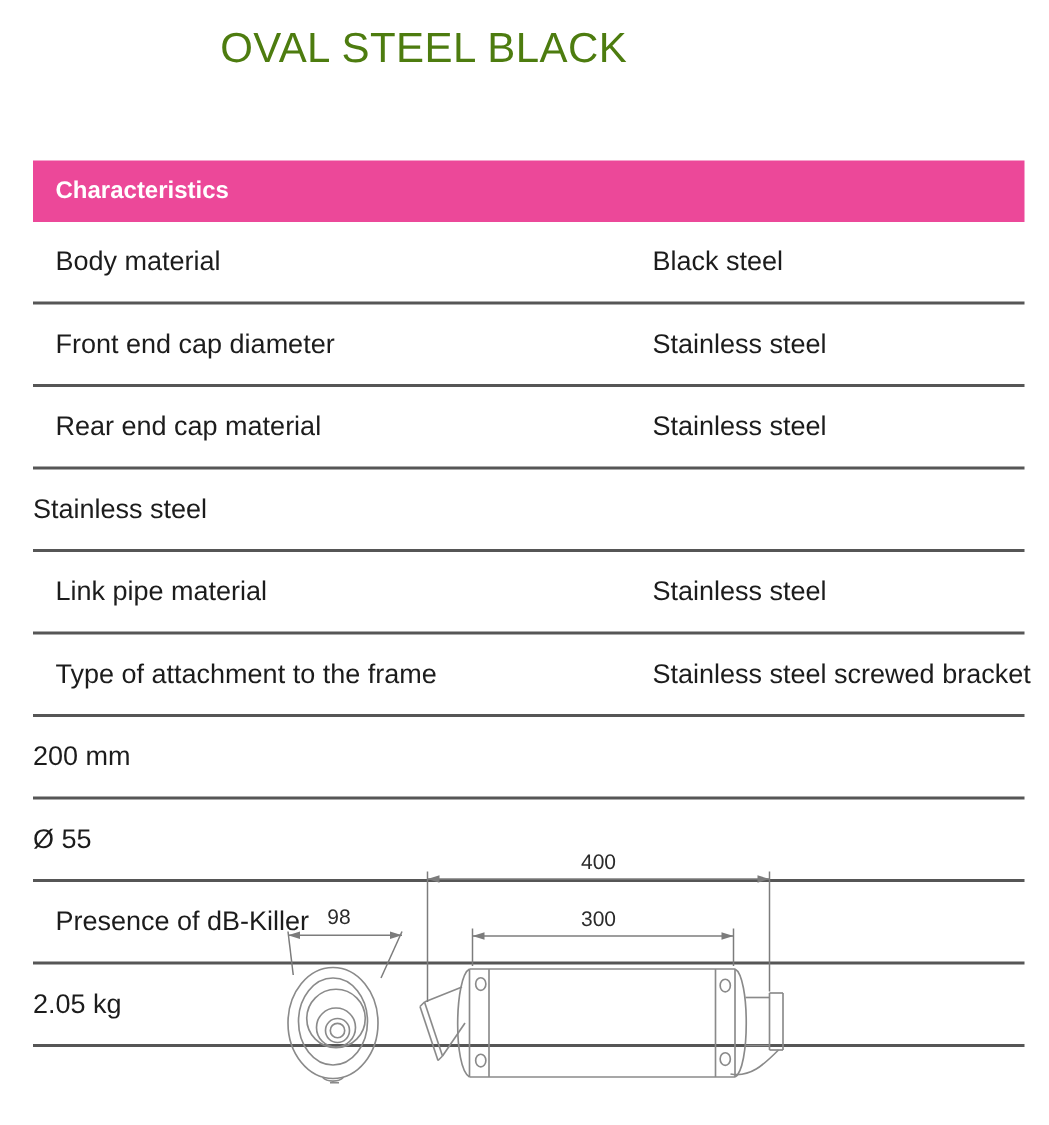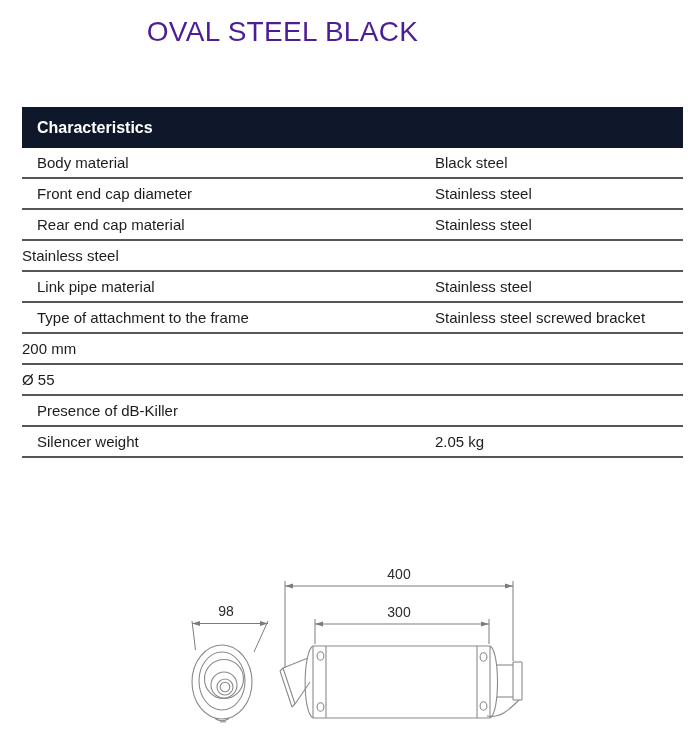--- a/index.html
+++ b/index.html
@@ -6,38 +6,38 @@
   body {
     width:699px; height:750px;
     background:#ffffff;
     font-family:"Liberation Sans", sans-serif;
     position:relative;
     overflow:hidden;
   }
   .page-title {
     position:absolute; top:16px; left:0; width:565px;
     text-align:center;
-    font-size:28px; font-weight:400; color:#4c1d95;
+    font-size:28px; font-weight:400; color:#4d7c0f;
     letter-spacing:0.3px;
   }
   .spec-table {
     position:absolute; top:107px; left:22px; width:661px;
   }
   .spec-head {
-    background:#0f172a; color:#ffffff;
+    background:#ec4899; color:#ffffff;
     height:41px; box-sizing:border-box;
     display:flex; align-items:center;
     padding-left:15px;
     font-size:16px; font-weight:bold;
   }
   .spec-row {
-    height:31px; box-sizing:border-box;
+    height:55px; box-sizing:border-box;
     display:flex; align-items:center;
     border-bottom:2px solid #565656;
-    font-size:15px; color:#1c1c1c;
+    font-size:18px; color:#1c1c1c;
   }
   .spec-label {
     flex:0 0 398px; padding-left:15px;
     white-space:nowrap; overflow:hidden;
   }
   .spec-value { flex:1; white-space:nowrap; }
   .drawing {
     position:absolute; left:150px; top:558px;
   }
   .drawing text {
@@ -82,21 +82,20 @@
   <div class="spec-row">
     <div class="spec-value">200 mm</div>
   </div>
   <div class="spec-row">
     <div class="spec-value">Ø 55</div>
   </div>
   <div class="spec-row">
     <div class="spec-label">Presence of dB-Killer</div>
   </div>
   <div class="spec-row">
-    <div class="spec-label">Silencer weight</div>
     <div class="spec-value">2.05 kg</div>
   </div>
 </div>
 
 <svg class="drawing" width="420" height="192" viewBox="0 0 420 192">
 
   <g>
     <ellipse class="oline" cx="72" cy="124" rx="30" ry="37"></ellipse>
     <ellipse class="oline" cx="72" cy="123" rx="23" ry="29"></ellipse>
     <circle class="oline" cx="74" cy="121" r="19.5"></circle>

